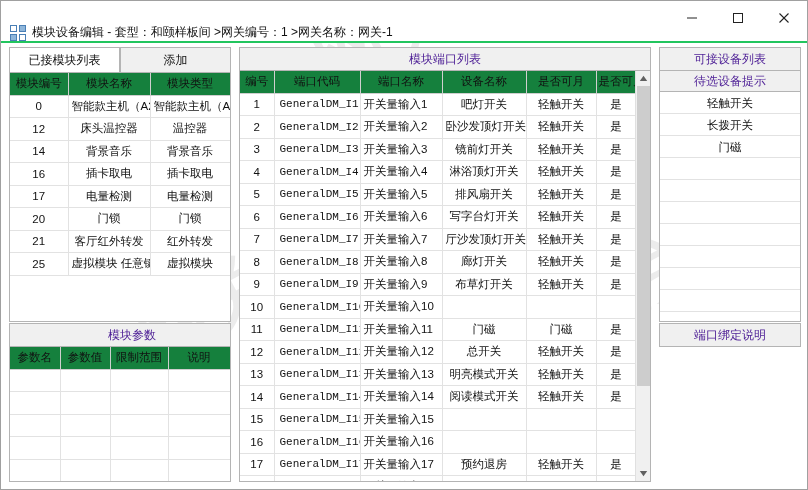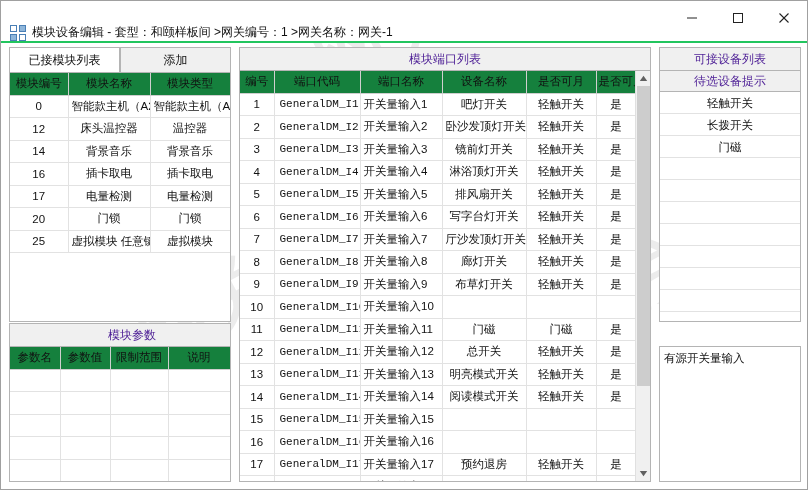--- a/index.html
+++ b/index.html
@@ -241,20 +241,25 @@
               <td>17</td>
               <td>电量检测</td>
               <td>电量检测</td>
             </tr>
             <tr>
               <td>20</td>
               <td>门锁</td>
               <td>门锁</td>
             </tr>
             <tr>
+              <td>21</td>
+              <td>客厅红外转发</td>
+              <td>红外转发</td>
+            </tr>
+            <tr>
               <td>25</td>
               <td>虚拟模块 任意键</td>
               <td>虚拟模块</td>
             </tr>
           </tbody>
       </table>
     </div>
   </div>
 
   <div class="panel-hdr" id="paramHdr">模块参数</div>
@@ -493,17 +498,15 @@
         <div class="ritem">门磁</div>
         <div class="ritem">&nbsp;</div>
         <div class="ritem">&nbsp;</div>
         <div class="ritem">&nbsp;</div>
         <div class="ritem">&nbsp;</div>
         <div class="ritem">&nbsp;</div>
         <div class="ritem">&nbsp;</div>
         <div class="ritem">&nbsp;</div>
       </div>
   </div>
-  <div id="bindBox">
-    <div class="bline">有源开关量输入</div>
-  </div>
+  <div class="panel-hdr" id="bindHdr">端口绑定说明</div>
 
 </div>
 
 </body></html>

